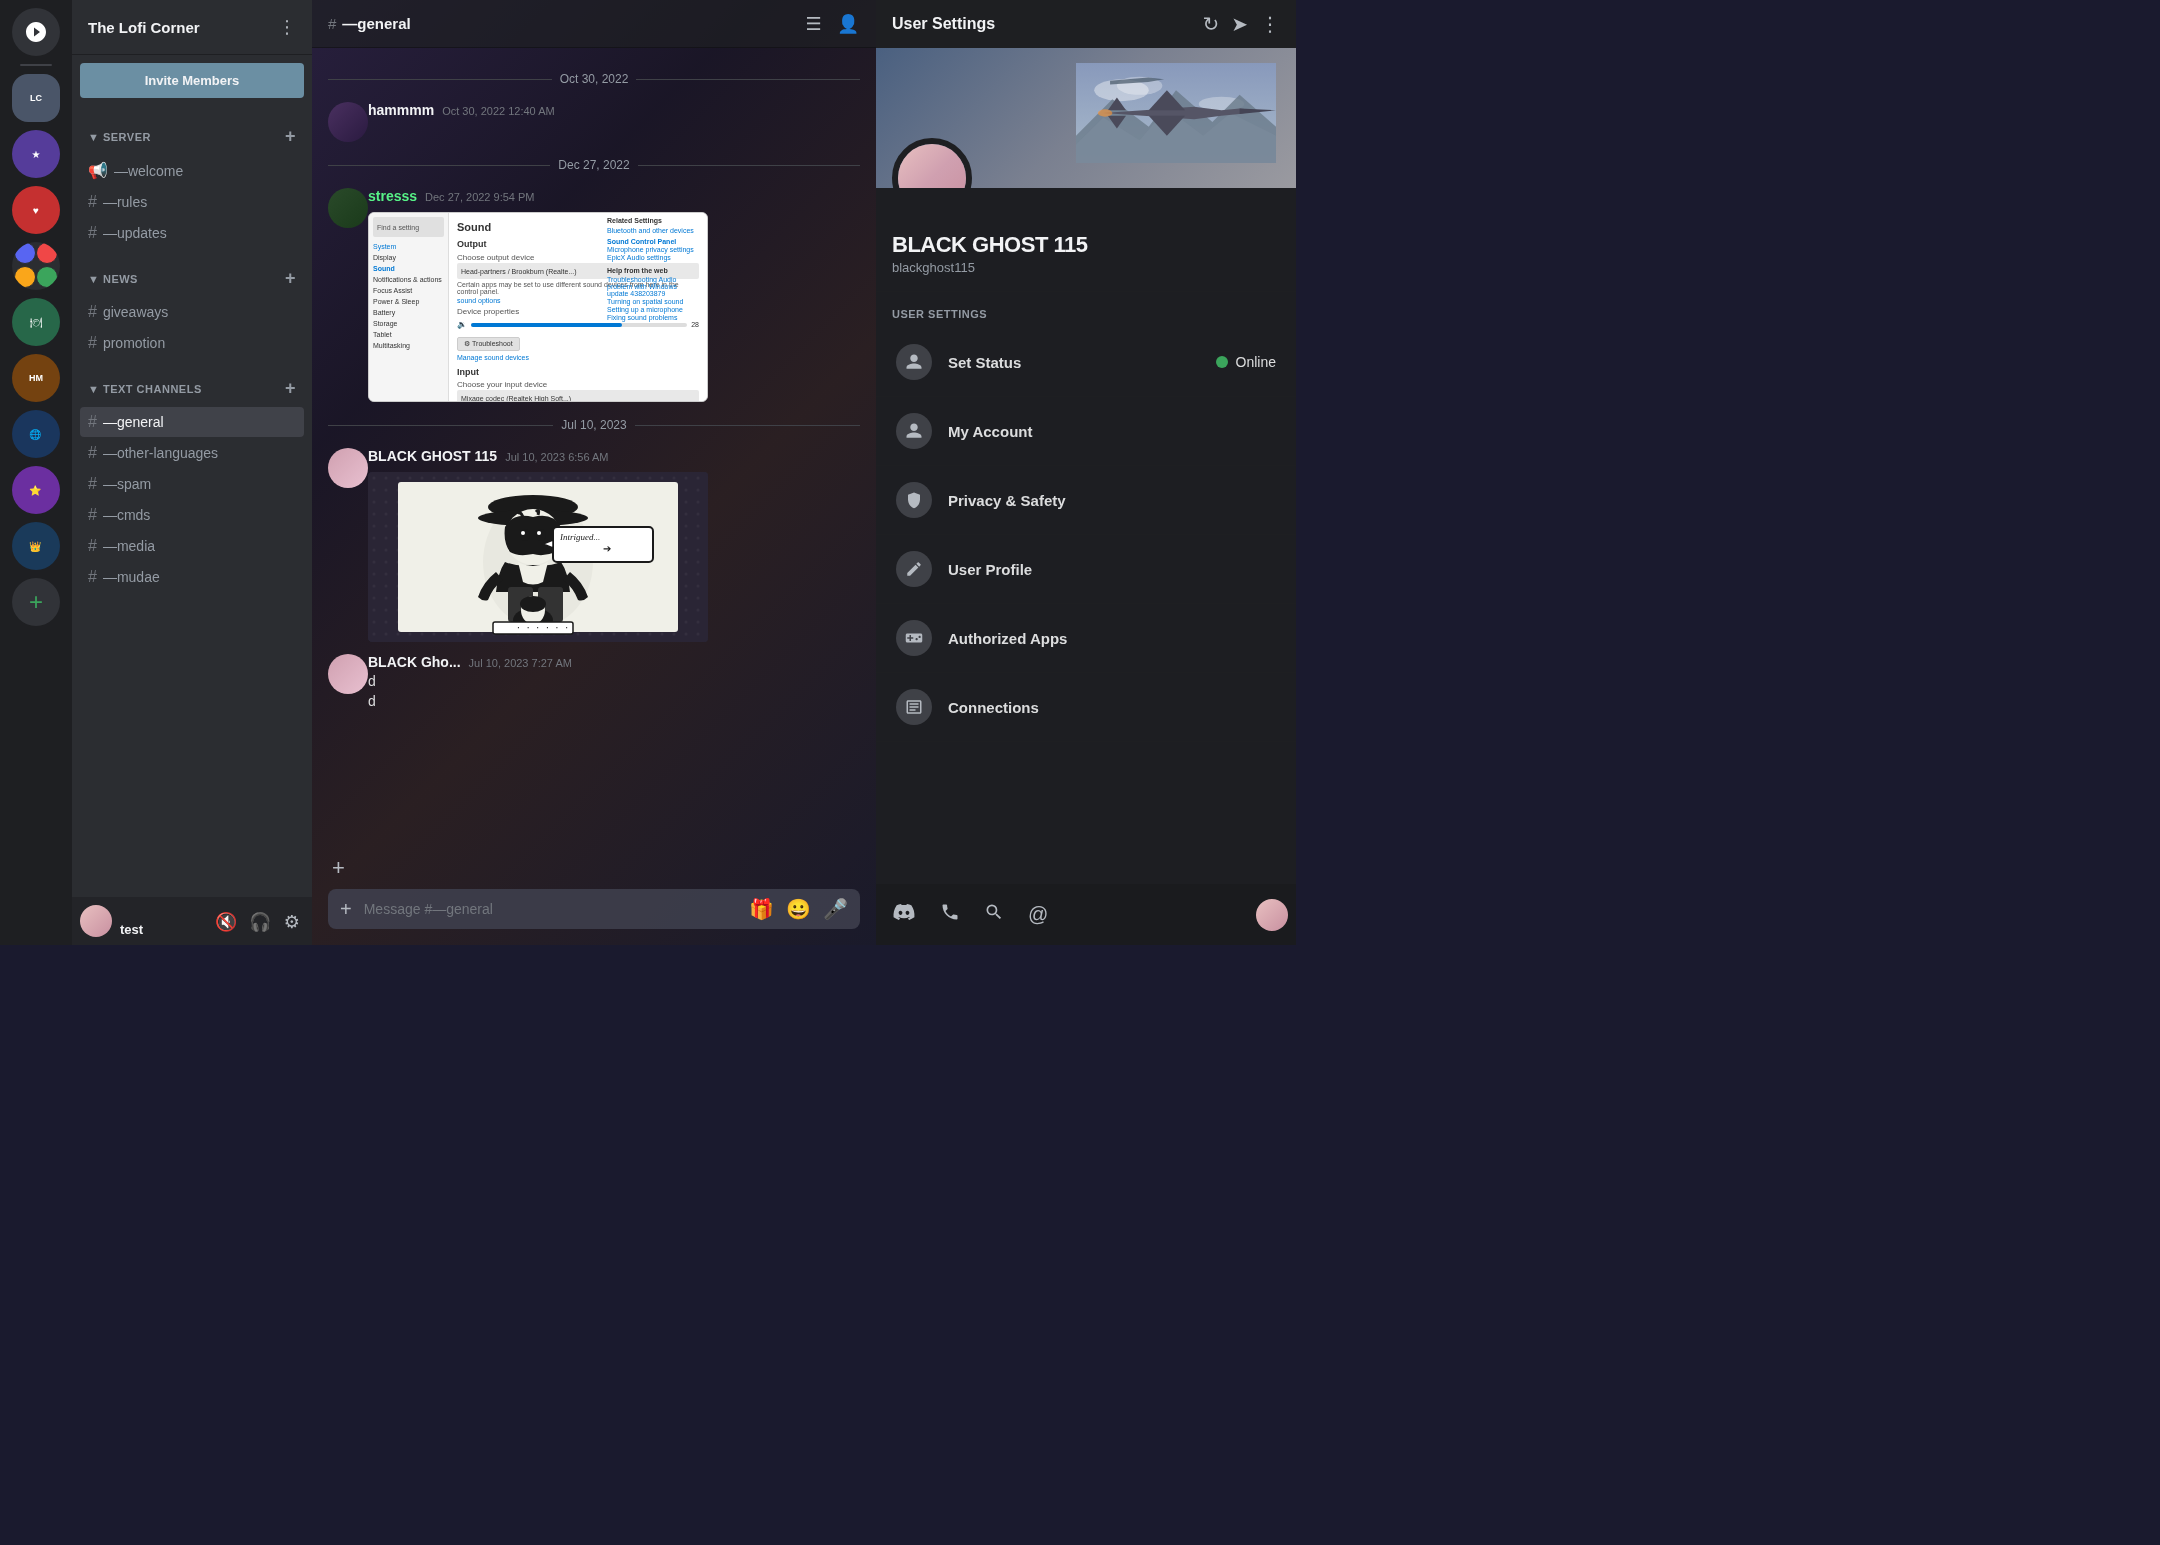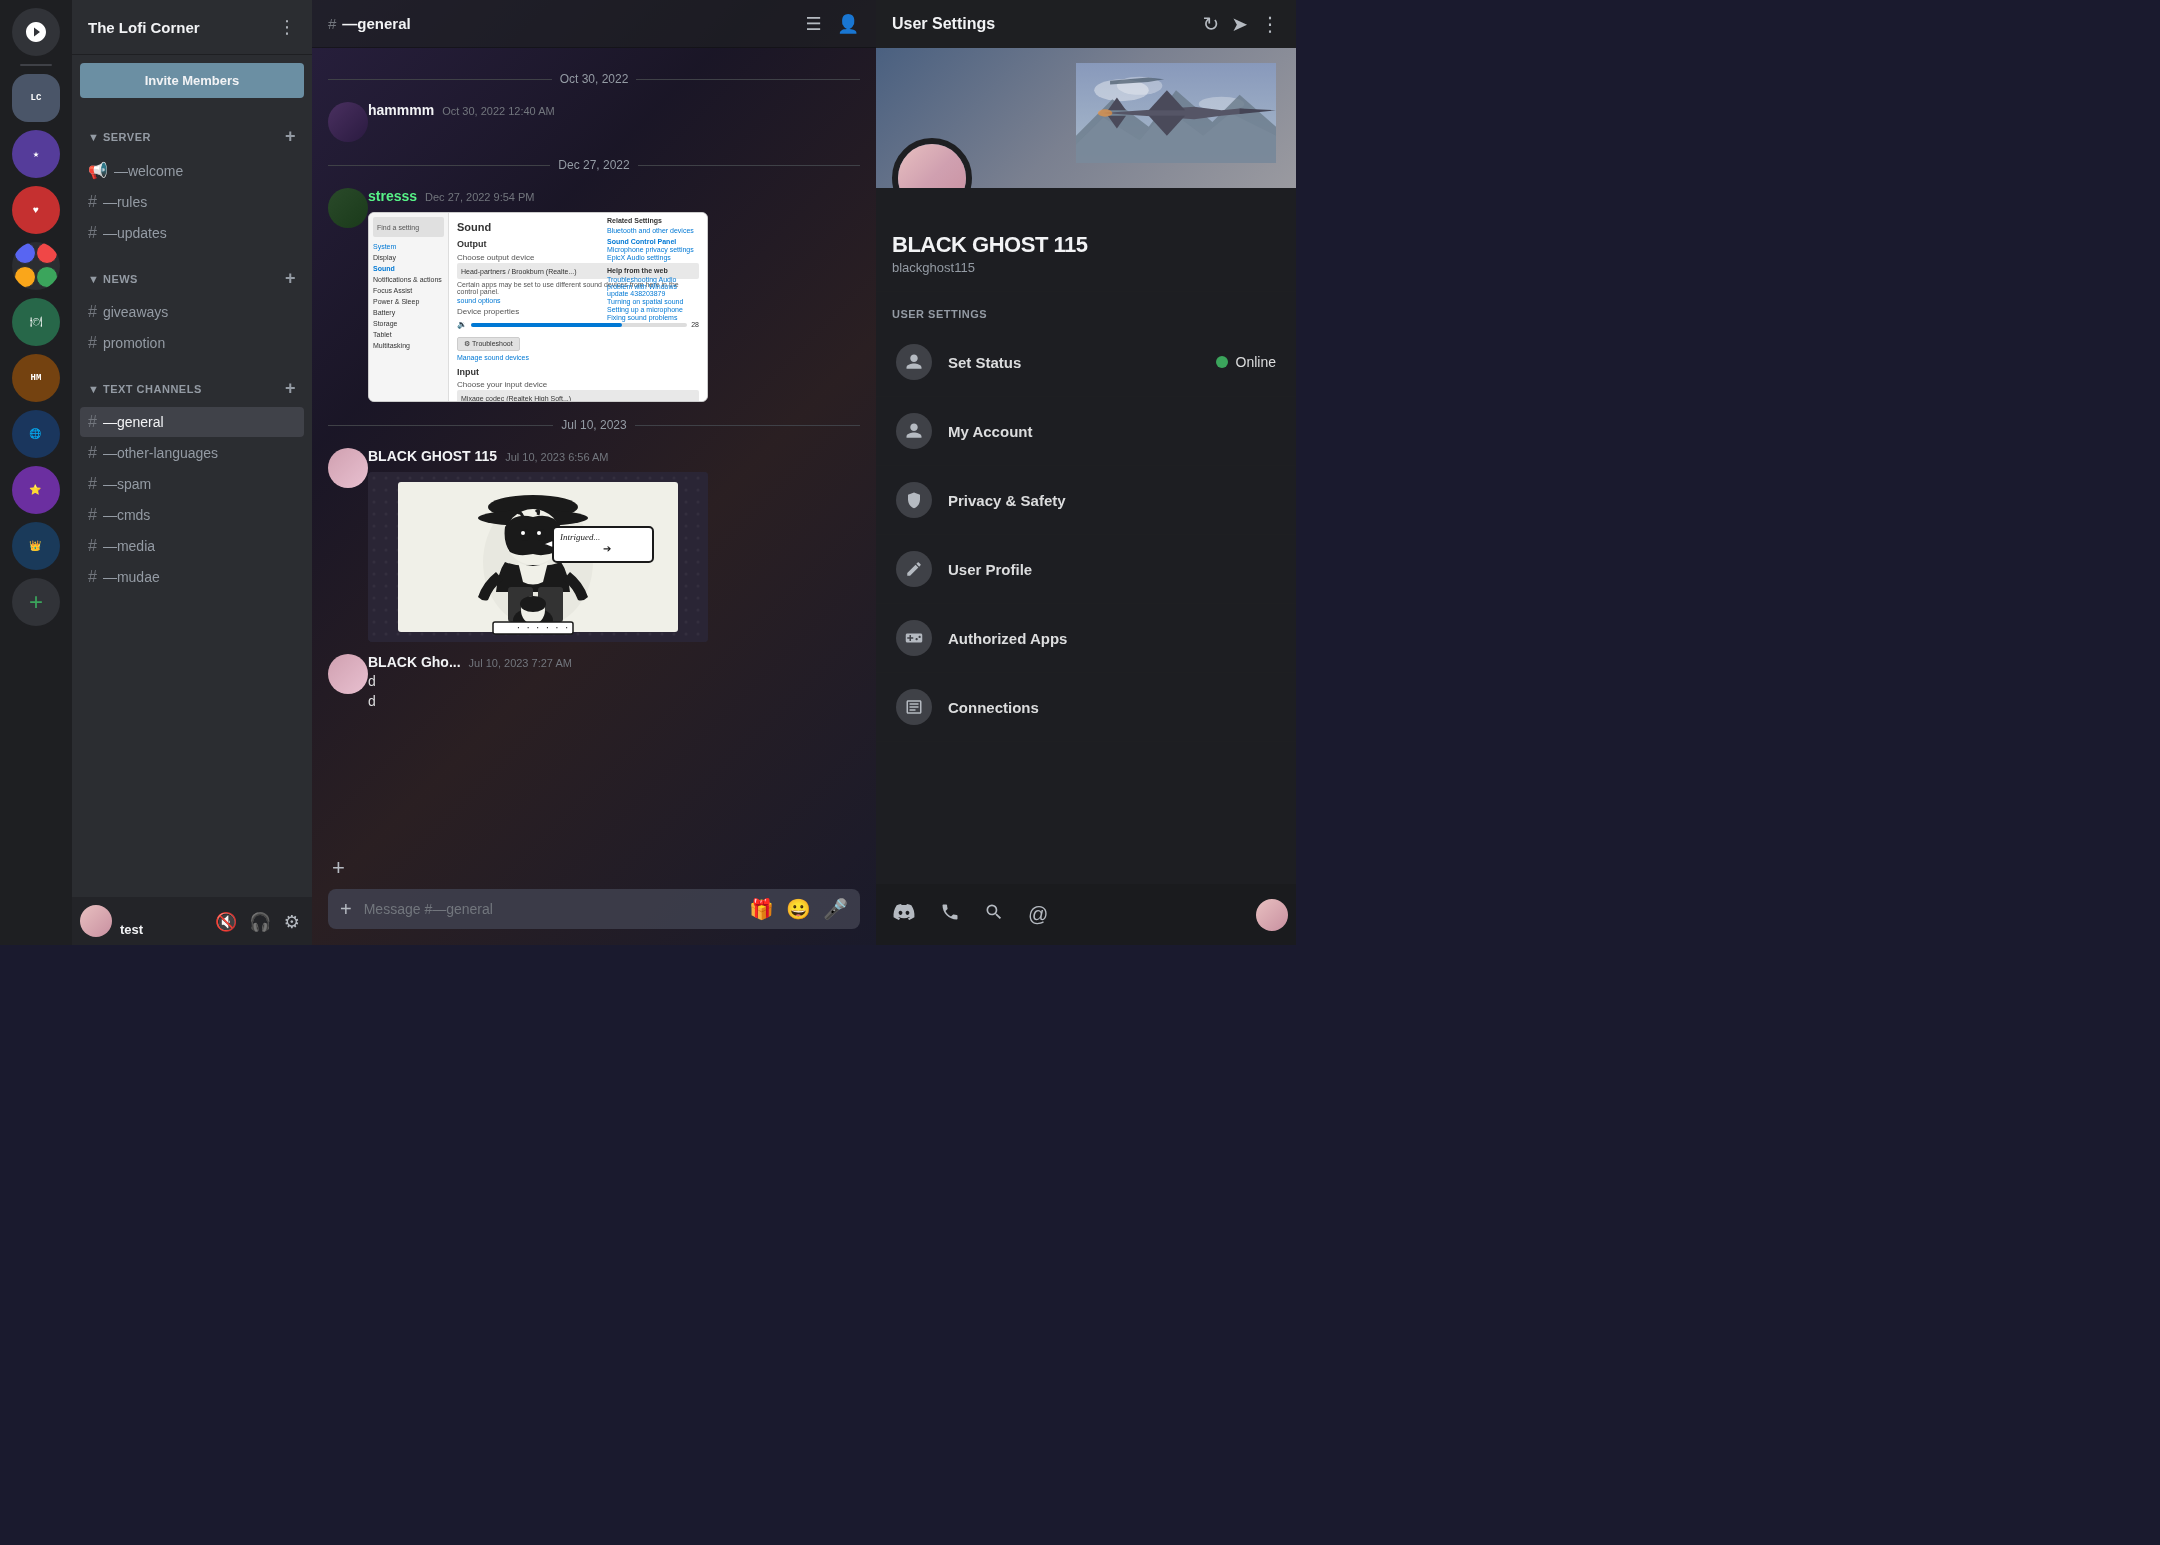--- a/index.html
+++ b/index.html
@@ -28,21 +28,20 @@
     .server-icon {
       width: 48px;
       height: 48px;
       border-radius: 50%;
       display: flex;
       align-items: center;
       justify-content: center;
       cursor: pointer;
       overflow: hidden;
       flex-shrink: 0;
-      font-family: Liberation Mono, monospace;
     }
     .server-icon.active { border-radius: 16px; }
     .server-icon-dm {
       background: #313338;
       border-radius: 50%;
     }
     .server-icon svg { width: 24px; height: 24px; fill: white; }
     .server-divider {
       width: 32px;
       height: 2px;

